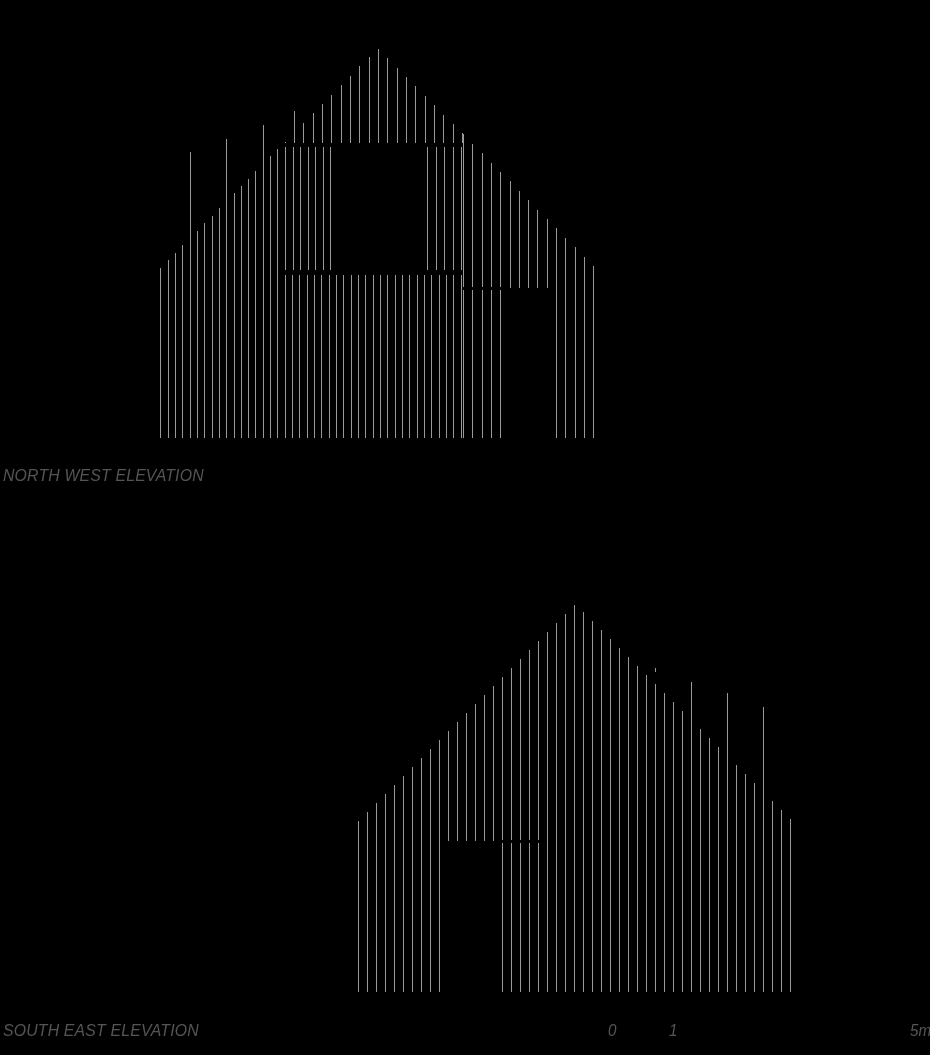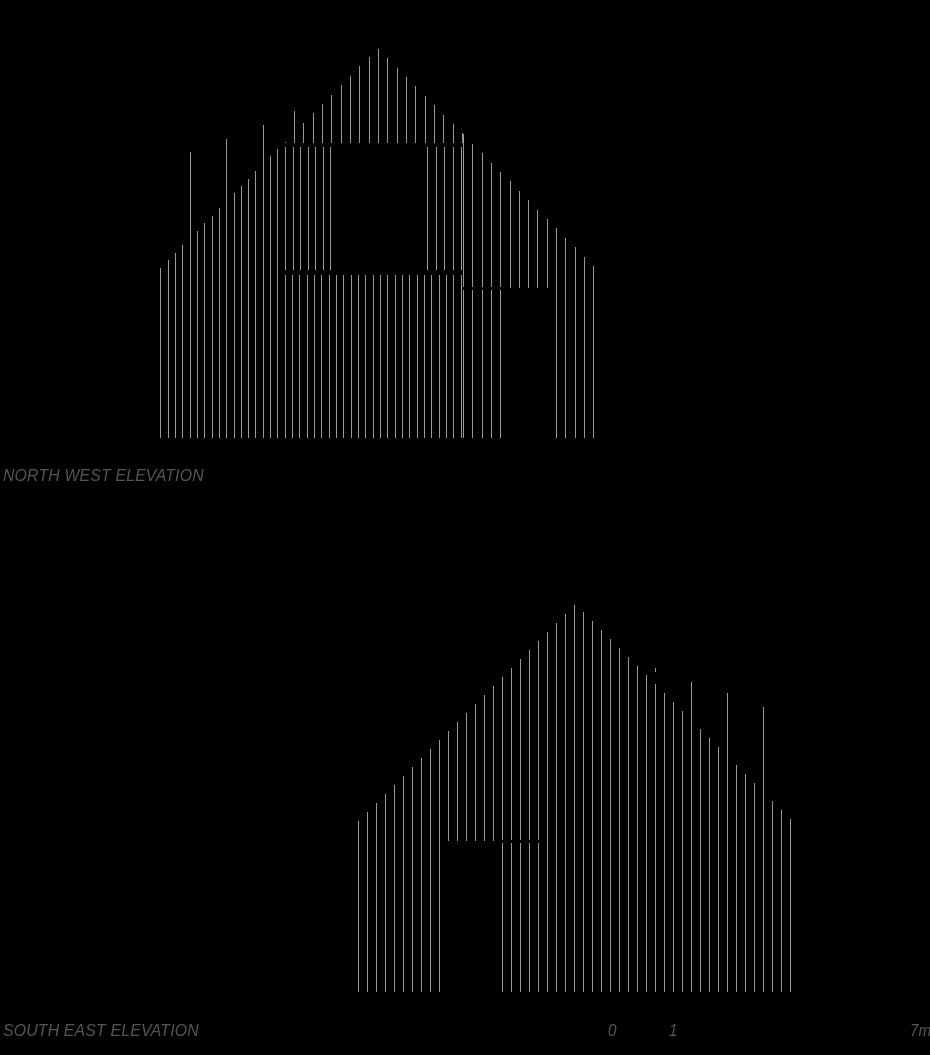--- a/index.html
+++ b/index.html
@@ -190,14 +190,14 @@
     </g>
   </svg>
 
 <div class="label" style="left: 3px; top: 466px;">NORTH WEST ELEVATION</div>
 
 <div class="label" style="left: 3px; top: 1021px;">SOUTH EAST ELEVATION</div>
 
 <div>
   <span class="scale-num" style="left: 608px; top: 1022px;">0</span>
   <span class="scale-num" style="left: 669px; top: 1022px;">1</span>
-  <span class="scale-num" style="left: 910px; top: 1022px;">7m</span>
+  <span class="scale-num" style="left: 910px; top: 1022px;">5m</span>
 </div>
 
 </body></html>

